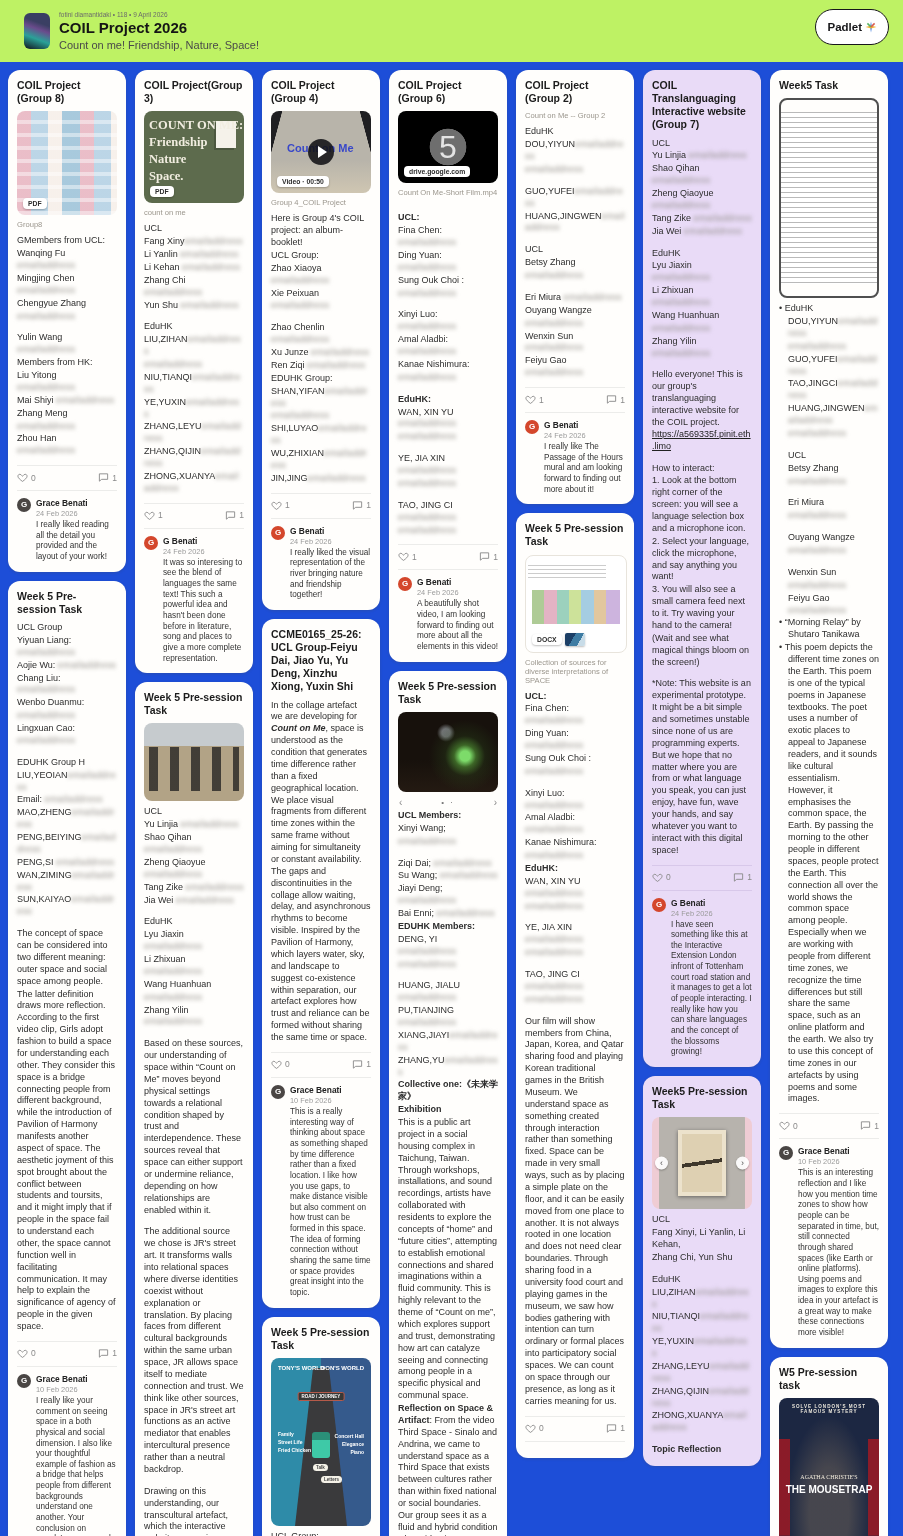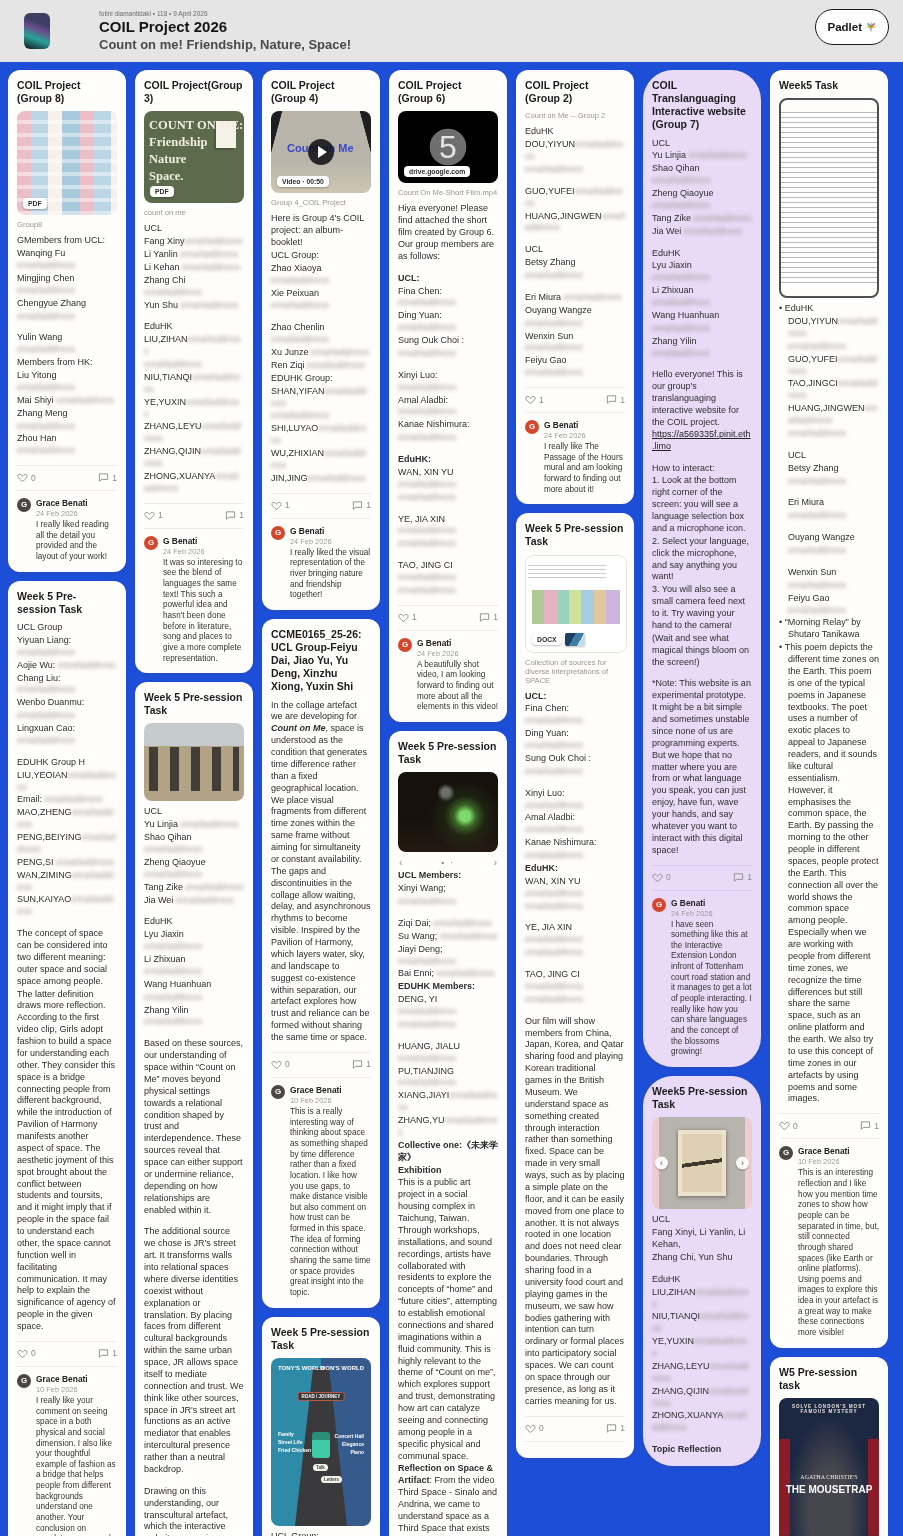--- a/index.html
+++ b/index.html
@@ -1,31 +1,31 @@
 <!DOCTYPE html>
 <html><head>
 <meta charset="utf-8">
 <style>
   html,body{margin:0;padding:0;}
   body{width:903px;height:1536px;overflow:hidden;font-family:"Liberation Sans","DejaVu Sans",sans-serif;background:#fbf0cb;}
   .app{width:903px;height:1536px;display:flex;flex-direction:column;}
   
-  header{background:#e5e5e5;height:62px;flex:0 0 auto;display:flex;align-items:center;padding:0 14px 0 24px;position:relative;gap:40px;}
+  header{background:#bef264;height:62px;flex:0 0 auto;display:flex;align-items:center;padding:0 14px 0 24px;position:relative;}
   .hdr-thumb{width:26px;height:36px;border-radius:6px;margin-right:9px;flex:0 0 auto;
     background:linear-gradient(200deg,#3a3f63 0 30%,#6a4b8c 45%,#2aa198 68%,#13131c 100%);}
   .hdr-meta{font-size:6.5px;color:#6b6b6b;margin-bottom:2px;}
   .hdr-title{font-size:15px;font-weight:800;color:#151515;margin:0;line-height:1.1;}
-  .hdr-sub{font-size:13px;color:#4a4a4a;margin-top:2px;font-weight:bold;}
+  .hdr-sub{font-size:11px;color:#4a4a4a;margin-top:2px;}
   .padlet-pill{position:absolute;right:14px;top:9px;background:#fff;border:1.5px solid #17171a;border-radius:999px;
     padding:11px 11px;display:flex;align-items:center;gap:3px;font-weight:800;font-size:11.5px;color:#17171a;}
   
   .board{display:flex;gap:9px;padding:8px;overflow:hidden;align-items:flex-start;flex:1 1 auto;background:#1d4ed8;}
   .column{width:118px;flex:0 0 auto;}
   .card{background:#fffefc;border-radius:12px;padding:9px;box-shadow:0 1px 3px rgba(90,70,20,.18);margin-bottom:9px;}
-  .card.purple{background:#e9dbf7;border-radius:30px;}
+  .card.purple{background:#e9dbf7;}
   .card-title{font-size:10.5px;font-weight:800;color:#1c1c1c;margin:0 0 6px;line-height:1.25;}
   
   .attach{margin-bottom:5px;}
   .thumb{position:relative;border-radius:8px;overflow:hidden;width:100%;}
   .caption{font-size:7.6px;color:#9b968d;margin:2px 0 6px;}
   .chiprow{position:absolute;left:6px;bottom:6px;display:flex;gap:3px;align-items:center;z-index:5;}
   .chip{background:#fff;border-radius:4px;font-size:6.8px;font-weight:600;color:#2c2c2c;padding:2px 5px;box-shadow:0 1px 2px rgba(0,0,0,.25);}
   .minithumb{width:20px;height:13px;border-radius:2px;background:linear-gradient(120deg,#1c3f66 0 40%,#3e7ca3 40% 70%,#c8dce8 70% 100%);box-shadow:0 1px 2px rgba(0,0,0,.25);}
   .play{position:absolute;left:50%;top:50%;transform:translate(-50%,-50%);width:26px;height:26px;border-radius:50%;background:rgba(18,18,22,.88);z-index:4;}
   .play::after{content:"";position:absolute;left:10px;top:7px;border-left:9px solid #fff;border-top:6px solid transparent;border-bottom:6px solid transparent;}
@@ -406,21 +406,20 @@
           <h3 class="card-title">COIL Project (Group 6)</h3>
           <div class="attach">
             <div class="thumb art-film5">
               <div class="ov ov-film5-0">5</div>
               <div class="chiprow">
                 <span class="chip">drive.google.com</span>
               </div>
             </div>
           </div>
           <div class="caption">Count On Me-Short Film.mp4</div>
-          <div class="para">Hiya everyone! Please find attached the short film created by Group 6. Our group members are as follows:</div>
           <div class="spacer"></div>
           <div class="para"><b>UCL:</b></div>
           <div class="para">Fina Chen: <span class="redact">emailaddress</span></div>
           <div class="para">Ding Yuan: <span class="redact">emailaddress</span></div>
           <div class="para">Sung Ouk Choi :</div>
           <div class="para"><span class="redact">emailaddress</span></div>
           <div class="spacer"></div>
           <div class="para">Xinyi Luo: <span class="redact">emailaddress</span></div>
           <div class="para">Amal Aladbi: <span class="redact">emailaddress</span></div>
           <div class="para">Kanae Nishimura:</div>

